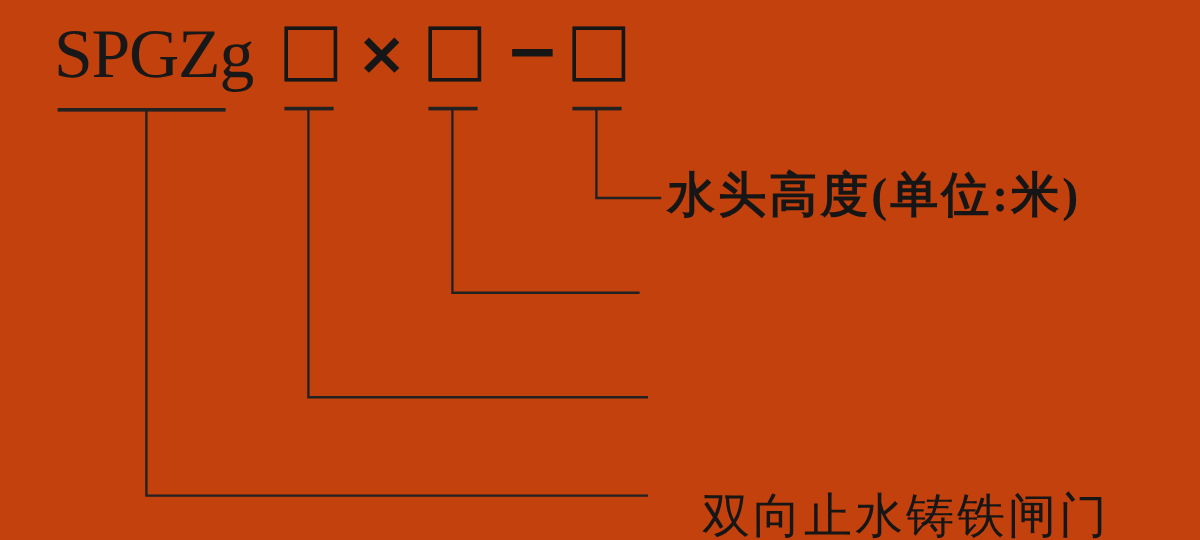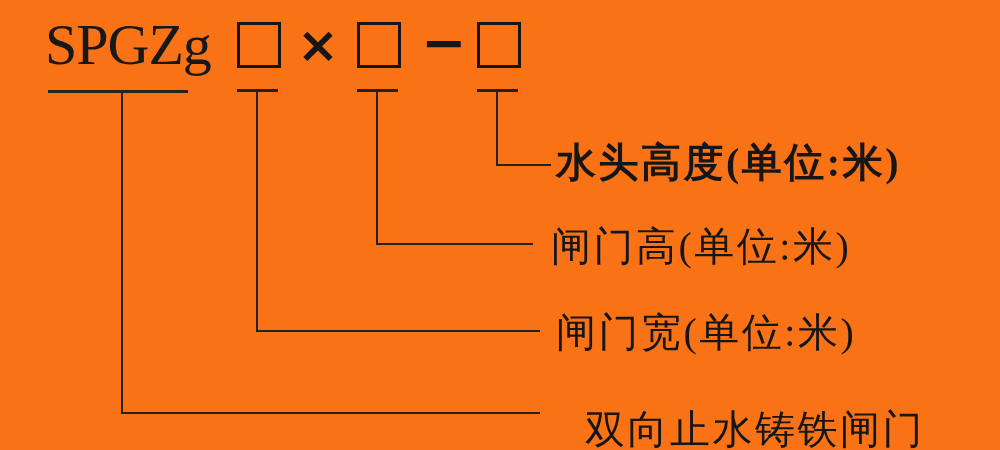--- a/index.html
+++ b/index.html
@@ -10,21 +10,21 @@
     width: 1000px;
     height: 450px;
     background: #fdfdfd;
     overflow: hidden;
     font-family: "Liberation Serif", "DejaVu Serif", serif;
   }
   .stage {
     position: relative;
     width: 1000px;
     height: 450px;
-    background: #f97316;
+    background: #c2410c;
   }
   .model-code {
     position: absolute;
     left: 45px;
     top: 16px;
     font-family: "Liberation Serif", "DejaVu Serif", serif;
     font-size: 58px;
     line-height: 58px;
     letter-spacing: -1px;
     color: #181818;
@@ -111,17 +111,15 @@
   <div class="underline ul-b3"></div>
 
   <svg class="leaders" width="1000" height="450" viewBox="0 0 1000 450">
     <path d="M497 91 L497 165 L551 165" fill="none" stroke="#222" stroke-width="2"></path>
     <path d="M377 91 L377 244 L533 244" fill="none" stroke="#222" stroke-width="2"></path>
     <path d="M257 91 L257 331 L540 331" fill="none" stroke="#222" stroke-width="2"></path>
     <path d="M122 92 L122 413 L540 413" fill="none" stroke="#222" stroke-width="2"></path>
   </svg>
 
   <div class="cn-label lbl-1">水头高度(单位:米)</div>
-  <div class="cn-label lbl-2">闸门高(单位:米)</div>
-  <div class="cn-label lbl-3">闸门宽(单位:米)</div>
   <div class="cn-label lbl-4">双向止水铸铁闸门</div>
 
 </div>
 
 </body></html>

